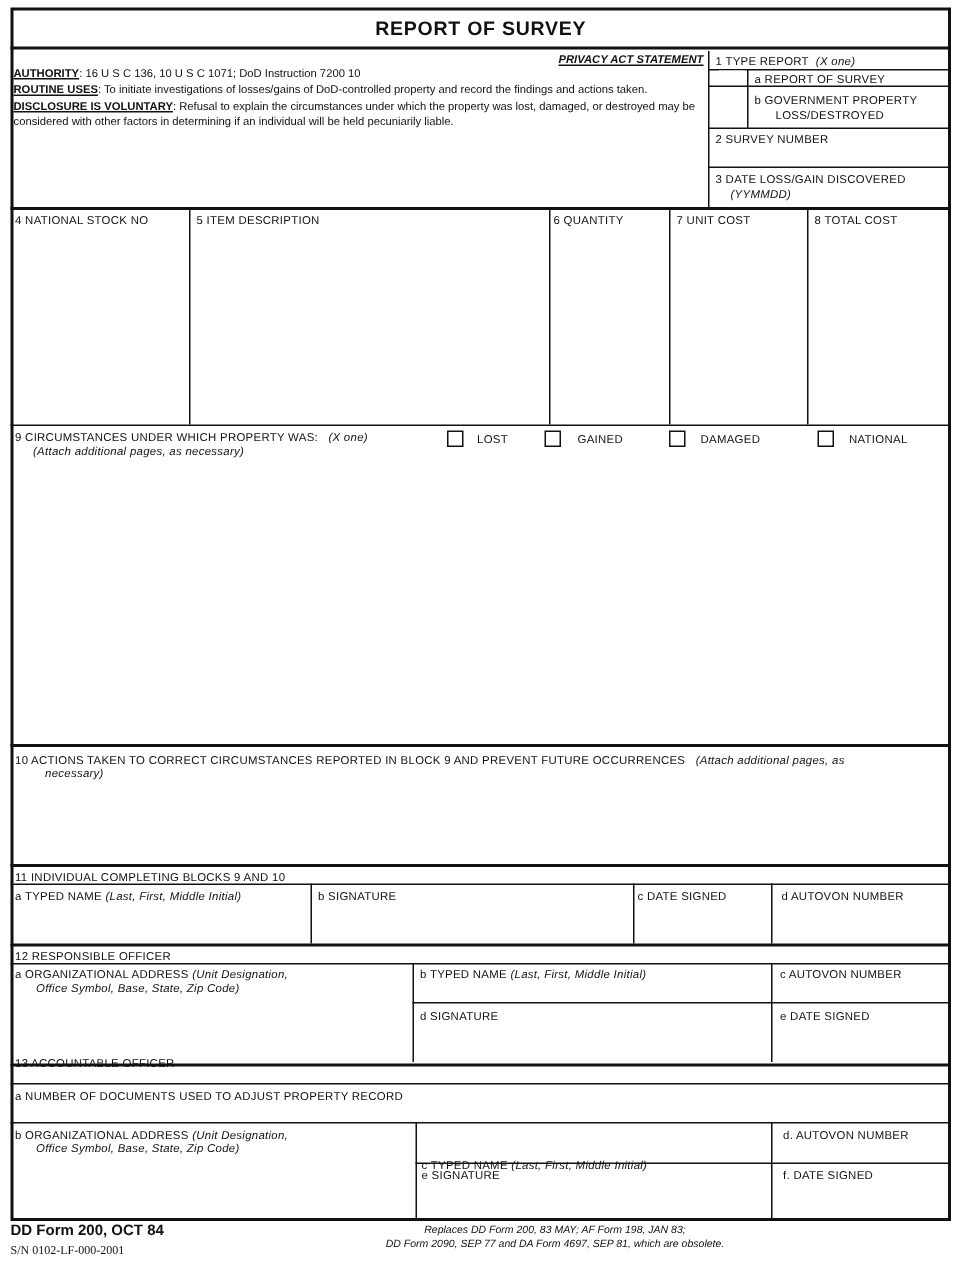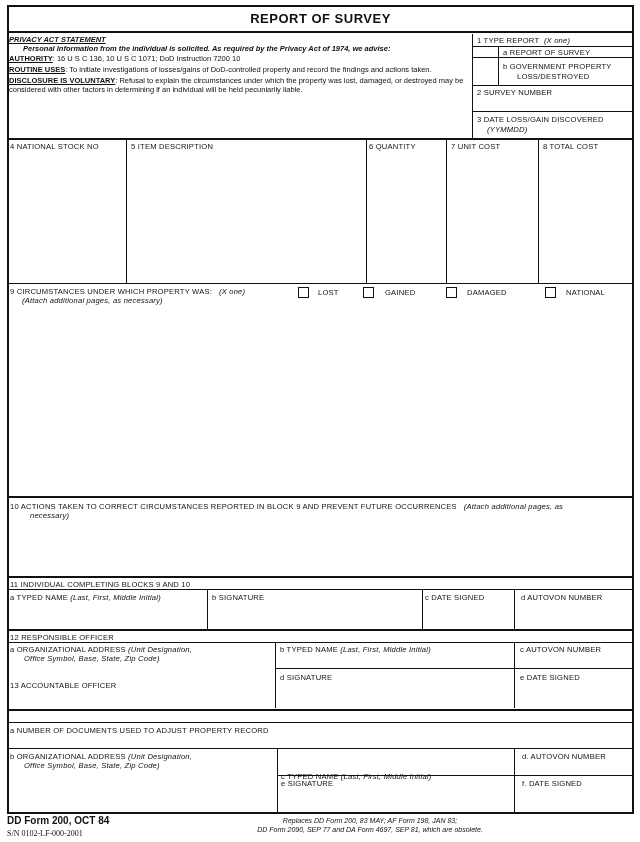--- a/index.html
+++ b/index.html
@@ -6,21 +6,21 @@
   body { width: 640px; height: 842px; position: relative; overflow: hidden;
          font-family: "Liberation Sans", "DejaVu Sans", sans-serif; color: #111; }
   .abs { position: absolute; box-sizing: border-box; }
   .form-frame { left: 7px; top: 5px; width: 627px; height: 809px; border: 2px solid #111; }
   .lbl { position: absolute; font-size: 7.6px; letter-spacing: 0.2px; white-space: nowrap; line-height: 9px; }
   .lbl i { font-style: italic; }
   .it { font-style: italic; }
   .title { left: 7px; top: 5px; width: 627px; height: 28px; border-bottom: 2px solid #111;
            font-size: 13px; font-weight: bold; text-align: center; line-height: 28px; letter-spacing: 0.5px; }
   .privacy { left: 9px; top: 35px; width: 460px; font-size: 7.5px; line-height: 9.4px; }
-  .privacy .ph { text-align: left; font-weight: bold; font-style: italic; text-decoration: underline; }
+  .privacy .ph { text-align: right; font-weight: bold; font-style: italic; text-decoration: underline; }
   .privacy .pi { font-weight: bold; font-style: italic; padding-left: 14px; }
   .privacy p { margin: 0 0 1.5px 0; }
   .privacy .k { font-weight: bold; text-decoration: underline; }
   .hline { position: absolute; height: 0; border-top: 1px solid #111; }
   .hline2 { position: absolute; height: 0; border-top: 2px solid #111; }
   .vline { position: absolute; width: 0; border-left: 1px solid #111; }
   .chk { position: absolute; width: 11px; height: 11px; border: 1px solid #111; box-sizing: border-box; cursor: pointer; background: #fff; }
   .field { position: absolute; cursor: text; }
   .footer-left { font-weight: bold; font-size: 10px; }
   .footer-sn { font-family: "Liberation Serif", serif; font-size: 8px; }
@@ -28,21 +28,20 @@
 </style>
 </head>
 <body>
 
 <div class="form-frame abs"></div>
 
 <div class="abs title">REPORT OF SURVEY</div>
 
 <div class="abs privacy">
   <div class="ph">PRIVACY ACT STATEMENT</div>
-  <div class="pi">Personal information from the individual is solicited.  As required by the Privacy Act of 1974, we advise:</div>
   <p><span class="k">AUTHORITY</span><span>:  16 U S C  136,  10 U S C  1071; DoD Instruction 7200 10</span></p>
   <p><span class="k">ROUTINE USES</span><span>:  To initiate investigations of losses/gains of DoD-controlled property and record the findings and actions taken.</span></p>
   <p><span class="k">DISCLOSURE IS VOLUNTARY</span><span>:  Refusal to explain the circumstances under which the property was lost, damaged, or destroyed may be considered with other factors in determining if an individual will be held pecuniarily liable.</span></p>
 </div>
 
 <div class="vline" style="left:472px; top:34px; height:105px;"></div>
 <div class="lbl" style="left:477px; top:36px;"><span>1  TYPE REPORT</span>&nbsp;&nbsp;<i>(X one)</i></div>
 <div class="hline" style="left:472px; top:46px; width:162px;"></div>
 <div class="vline" style="left:498px; top:46px; height:40px;"></div>
 <div class="field chk" style="left:479px; top:47px; width:18px; height:10px; border:none;"></div>
@@ -120,21 +119,21 @@
 <div class="hline" style="left:275px; top:668px; width:359px;"></div>
 <div class="lbl" style="left:280px; top:673px;">d  SIGNATURE</div>
 <div class="lbl" style="left:520px; top:673px;">e  DATE SIGNED</div>
 <div class="field" style="left:9px; top:665px; width:264px; height:41px;"></div>
 <div class="field" style="left:277px; top:655px; width:235px; height:12px;"></div>
 <div class="field" style="left:516px; top:655px; width:116px; height:12px;"></div>
 <div class="field" style="left:277px; top:683px; width:235px; height:23px;"></div>
 <div class="field" style="left:516px; top:683px; width:116px; height:23px;"></div>
 
 <div class="hline2" style="left:7px; top:709px; width:627px;"></div>
-<div class="lbl" style="left:10px; top:681px;">13  ACCOUNTABLE OFFICER</div>
+<div class="lbl" style="left:10px; top:704px;">13  ACCOUNTABLE OFFICER</div>
 <div class="hline" style="left:7px; top:722px; width:627px;"></div>
 <div class="lbl" style="left:10px; top:726px;">a  NUMBER OF DOCUMENTS USED TO ADJUST PROPERTY RECORD</div>
 <div class="field" style="left:9px; top:736px; width:623px; height:11px;"></div>
 <div class="hline" style="left:7px; top:748px; width:627px;"></div>
 <div class="lbl" style="left:10px; top:752px;"><span>b  ORGANIZATIONAL ADDRESS</span> <i>(Unit Designation,</i></div>
 <div class="lbl it" style="left:24px; top:761px;">Office Symbol, Base, State, Zip Code)</div>
 <div class="vline" style="left:277px; top:748px; height:65px;"></div>
 <div class="lbl" style="left:281px; top:772px;"><span>c  TYPED NAME</span> <i>(Last, First, Middle Initial)</i></div>
 <div class="vline" style="left:514px; top:748px; height:65px;"></div>
 <div class="lbl" style="left:522px; top:752px;">d.  AUTOVON NUMBER</div>

